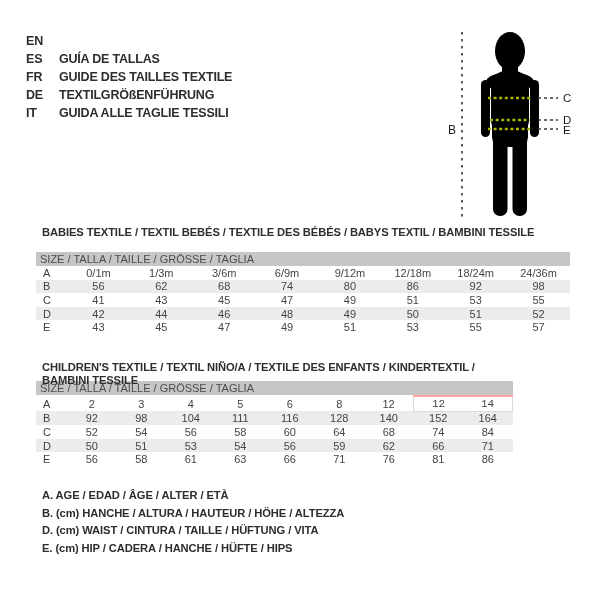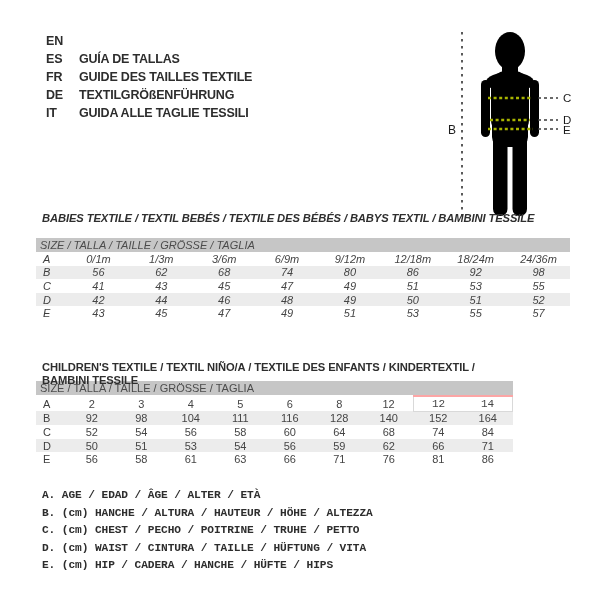--- a/index.html
+++ b/index.html
@@ -2,42 +2,42 @@
 <html><head>
 <meta charset="utf-8">
 <style>
   html,body { margin:0; padding:0; background:#ffffff; }
   .canvas {
     position:relative; width:600px; height:600px; background:#ffffff;
     font-family:"Liberation Sans","DejaVu Sans",sans-serif;
     color:#2d2d2d; overflow:hidden;
   }
   
-  .lang { position:absolute; left:46px; top:32px; }
+  .lang { position:absolute; left:26px; top:32px; }
   .lang-row { display:flex; line-height:18px; font-size:12.5px; font-weight:700; letter-spacing:-0.2px; color:#2d2d2d; }
   .lang-code { width:33px; }
   
   .figure-svg { position:absolute; left:430px; top:10px; }
   
   .section { position:absolute; left:36px; }
-  .section-babies { top:212px; width:534px;font-style:italic; }
+  .section-babies { top:226px; width:534px; }
   .section-children { top:361px; width:477px; }
   .tbl-title { font-size:11.2px; font-weight:700; color:#2e2e2e; letter-spacing:-0.1px; height:13px; line-height:13px; margin-left:6px; }
   .section-babies .tbl-title { margin-bottom:13px; }
   .section-children .tbl-title { margin-bottom:7px; }
   .size-bar { height:14px; line-height:14px; background:#c6c6c6; color:#4c4c4c; font-size:11px; padding-left:4px; font-weight:400; }
   table.sizes { width:100%; border-collapse:collapse; table-layout:fixed; }
   table.sizes td { height:13.6px; font-size:11px; color:#454545; text-align:center; padding:0; font-weight:400; }
   table.sizes td.rowlabel { width:24px; text-align:left; padding-left:7px; color:#3d3d3d; }
   table.sizes tr.alt { background:#ececec; }
   table.sizes td.boxed { border-top:2px solid #fca5a5; border-bottom:1px solid #d9d9d9;font-family:Liberation Mono, monospace; }
   table.sizes td.boxed-start { border-left:1px solid #d9d9d9; }
   table.sizes td.boxed-end { border-right:1px solid #d9d9d9; }
   
-  .legend { position:absolute; left:42px; top:487px;font-family:Liberation Mono, monospace; }
+  .legend { position:absolute; left:42px; top:487px; }
   .legend-row { font-size:11.2px; font-weight:700; color:#2d2d2d; line-height:17.6px; letter-spacing:-0.1px; }
 </style>
 </head>
 <body>
 
 <div class="canvas">
 
   <div class="lang">
     <div class="lang-row">
       <span class="lang-code">EN</span>
@@ -220,18 +220,17 @@
             <td>81</td>
             <td>86</td>
           </tr>
         </tbody>
     </table>
   </div>
 
   <div class="legend">
     <div class="legend-row">A. AGE / EDAD / ÂGE / ALTER / ETÀ</div>
     <div class="legend-row">B. (cm) HANCHE / ALTURA / HAUTEUR / HÖHE / ALTEZZA</div>
-    <div class="legend-row">C. (cm) CHEST / PECHO / POITRINE / TRUHE / PETTO</div>
     <div class="legend-row">D. (cm) WAIST / CINTURA / TAILLE / HÜFTUNG / VITA</div>
     <div class="legend-row">E. (cm) HIP / CADERA / HANCHE / HÜFTE / HIPS</div>
   </div>
 
 </div>
 
 </body></html>

